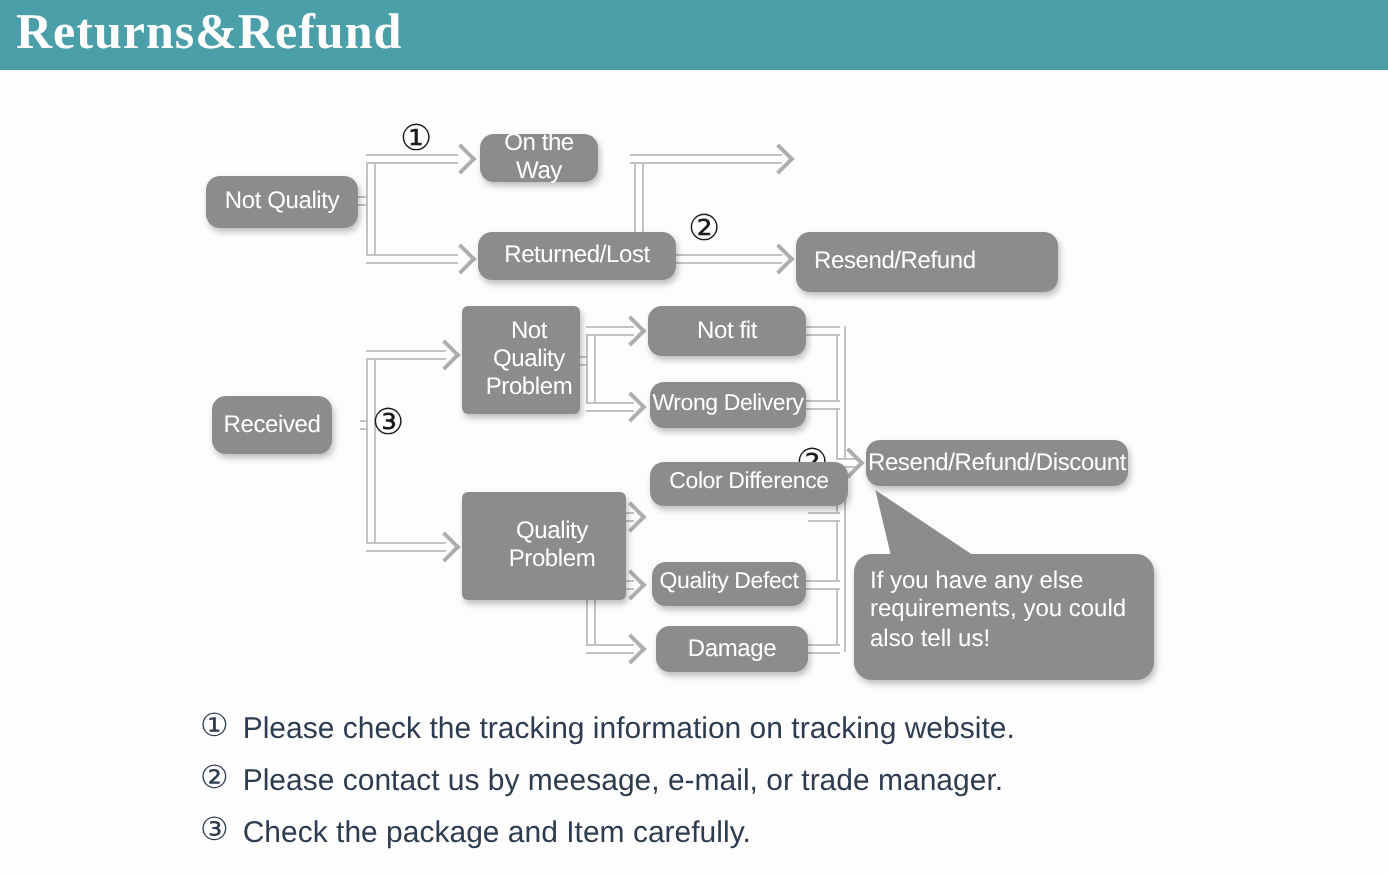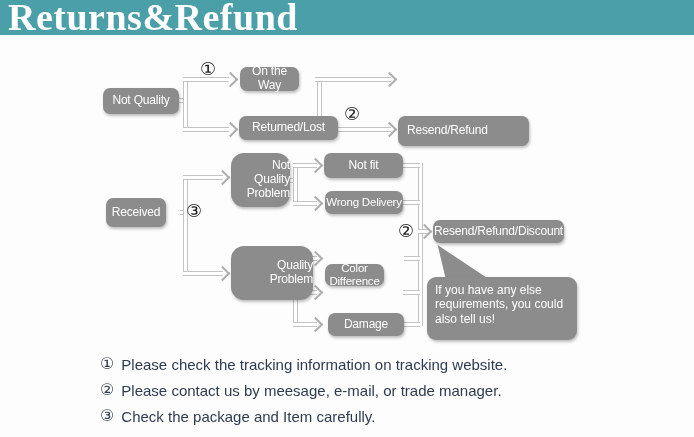--- a/index.html
+++ b/index.html
@@ -2,36 +2,36 @@
 <html><head>
 <meta charset="utf-8">
 <style>
   html,body{margin:0;padding:0;background:#ffffff;}
   .stage{position:relative;width:694px;height:437px;overflow:hidden;background:#fdfdfd;
          font-family:"Liberation Sans","DejaVu Sans",sans-serif;}
   
   .header{position:absolute;left:0;top:0;width:694px;height:35px;background:#4a9fa8;}
   .title{position:absolute;left:8px;top:0;line-height:34px;color:#ffffff;
          font-family:"Liberation Serif","DejaVu Serif",serif;font-weight:bold;
-         font-size:38px;letter-spacing:0.5px;}
+         font-size:25px;letter-spacing:0.5px;}
   
   .hl{position:absolute;height:5px;background:#ffffff;border-top:1px solid #c3c3c3;
       border-bottom:1px solid #c3c3c3;box-sizing:border-box;}
   .vl{position:absolute;width:5px;background:#ffffff;border-left:1px solid #c3c3c3;
       border-right:1px solid #c3c3c3;box-sizing:border-box;}
   
   .ar{position:absolute;width:9px;height:9px;border-top:2px solid #aeaeae;
       border-right:2px solid #aeaeae;transform:rotate(45deg);}
   
   .node{position:absolute;background:#8c8c8c;color:#ffffff;border-radius:7px;
         display:flex;align-items:center;justify-content:center;font-size:12px;
         letter-spacing:-0.2px;box-shadow:1px 2px 3px rgba(0,0,0,0.25);
         box-sizing:border-box;text-align:center;line-height:1.15;}
   .node.leftpad{justify-content:flex-start;text-align:left;padding-left:9px;}
-  .node.big{border-radius:13px;justify-content:flex-start;text-align:right;padding-left:8px;}
+  .node.big{border-radius:3px;justify-content:flex-start;text-align:center;padding-left:8px;}
   .node.sm{font-size:11.5px;}
   .bubble{position:absolute;background:#8c8c8c;color:#ffffff;border-radius:9px;
           padding:6px 8px;font-size:12px;line-height:1.2;text-align:left;
           box-sizing:border-box;box-shadow:1px 2px 3px rgba(0,0,0,0.25);}
   .tail{position:absolute;background:#8c8c8c;
         clip-path:polygon(8% 0,22% 100%,96% 100%);}
   
   .mark{position:absolute;color:#1a1a1a;font-size:18px;line-height:18px;}
   
   .notes{position:absolute;left:100px;top:351px;width:500px;}
@@ -101,21 +101,22 @@
 
   <div class="node" style="left:103px;top:88px;width:76px;height:26px">Not Quality</div>
   <div class="node" style="left:240px;top:67px;width:59px;height:24px">On the Way</div>
   <div class="node" style="left:239px;top:116px;width:99px;height:24px">Returned/Lost</div>
   <div class="node leftpad" style="left:398px;top:116px;width:131px;height:30px">Resend/Refund</div>
   <div class="node" style="left:106px;top:198px;width:60px;height:29px">Received</div>
   <div class="node big" style="left:231px;top:153px;width:59px;height:54px">Not Quality Problem</div>
   <div class="node big" style="left:231px;top:246px;width:82px;height:54px">Quality Problem</div>
   <div class="node" style="left:324px;top:153px;width:79px;height:25px">Not fit</div>
   <div class="node sm" style="left:325px;top:191px;width:78px;height:23px">Wrong Delivery</div>
-  <div class="node sm" style="left:325px;top:264px;width:59px;height:22px">Color Difference</div>
+  <div class="node sm" style="left:325px;top:231px;width:99px;height:22px">Color Difference</div>
+  <div class="node sm" style="left:326px;top:281px;width:77px;height:22px">Quality Defect</div>
   <div class="node" style="left:328px;top:313px;width:76px;height:23px">Damage</div>
   <div class="node" style="left:433px;top:220px;width:131px;height:23px">Resend/Refund/Discount</div>
   <div class="bubble" style="left:427px;top:277px;width:150px;height:63px">If you have any else requirements, you could also tell us!</div>
 
   <div class="notes">
     <div class="note">
       <span class="nnum">①</span>
       <span class="ntext">Please check the tracking information on tracking website.</span>
     </div>
     <div class="note">

